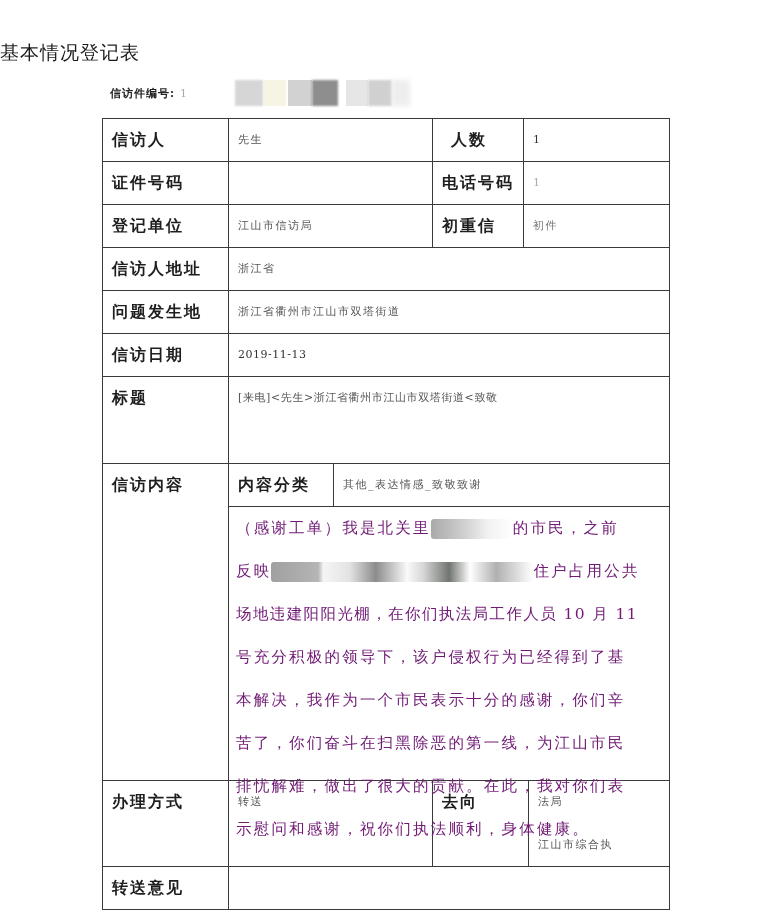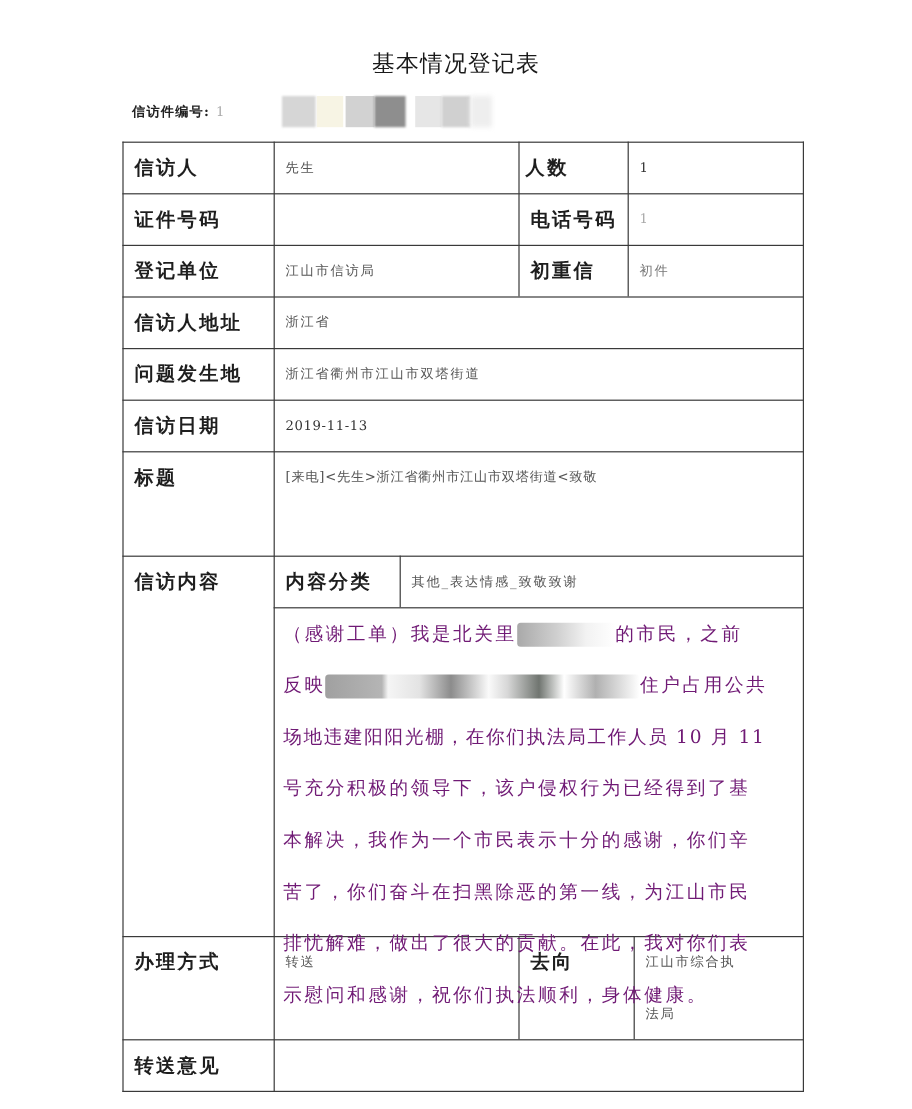--- a/index.html
+++ b/index.html
@@ -1,18 +1,18 @@
 <!DOCTYPE html>
 <html><head>
 <meta charset="utf-8">
 <style>
   html, body { margin: 0; padding: 0; background: #ffffff; }
   body { width: 760px; height: 924px; position: relative; overflow: hidden;
          font-family: "DejaVu Serif", "Liberation Serif", serif; color: #2a2a2a; }
-  .title { position: absolute; left: 0; width: 760px; top: 40px; text-align: center;
+  .title { position: absolute; left: 0; width: 760px; top: 40px; 
            font-family: "DejaVu Sans", "Liberation Sans", sans-serif; font-size: 19px; color: #1a1a1a; letter-spacing: 1px; }
   .docno { position: absolute; left: 110px; top: 86px; font-size: 11px; font-weight: bold; color: #222; letter-spacing: 1px; }
   .docno .val { font-weight: normal; color: #aaa; }
   .blur { position: absolute; top: 80px; height: 26px; }
   .b1 { left: 235px; width: 28px; background: #d6d6d6; filter: blur(1px); }
   .b2 { left: 264px; width: 22px; background: #f7f4e4; }
   .b3 { left: 288px; width: 24px; background: #d2d2d2; }
   .b4 { left: 312px; width: 26px; background: #8e8e8e; filter: blur(1px); }
   .b5 { left: 346px; width: 22px; background: #e6e6e6; }
   .b6 { left: 368px; width: 24px; background: #d0d0d0; filter: blur(1px); }
@@ -65,21 +65,21 @@
   <div class="line v" style="left:669px; top:118px; height:792px;"></div>
   <div class="line v" style="left:228px; top:118px; height:792px;"></div>
   <div class="line v" style="left:432px; top:118px; height:129px;"></div>
   <div class="line v" style="left:523px; top:118px; height:129px;"></div>
   <div class="line v" style="left:333px; top:463px; height:43px;"></div>
   <div class="line v" style="left:432px; top:780px; height:86px;"></div>
   <div class="line v" style="left:528px; top:780px; height:86px;"></div>
 
   <div class="cell lbl" style="left:103px; top:118px; width:125px;">信访人</div>
   <div class="cell" style="left:229px; top:118px; width:203px;">先生</div>
-  <div class="cell lbl" style="left:429px; top:118px; width:90px;">人数</div>
+  <div class="cell lbl" style="left:442px; top:118px; width:90px;">人数</div>
   <div class="cell" style="left:524px; top:118px; width:145px; color:#333;">1</div>
 
   <div class="cell lbl" style="left:103px; top:161px; width:125px;">证件号码</div>
   <div class="cell" style="left:229px; top:161px; width:203px;"></div>
   <div class="cell lbl" style="left:433px; top:161px; width:90px;">电话号码</div>
   <div class="cell" style="left:524px; top:161px; width:145px; color:#aaa;">1</div>
 
   <div class="cell lbl" style="left:103px; top:204px; width:125px;">登记单位</div>
   <div class="cell" style="left:229px; top:204px; width:203px;">江山市信访局</div>
   <div class="cell lbl" style="left:433px; top:204px; width:90px;">初重信</div>
@@ -115,19 +115,19 @@
     <div>本解决，我作为一个市民表示十分的感谢，你们辛</div>
     <div>苦了，你们奋斗在扫黑除恶的第一线，为江山市民</div>
     <div>排忧解难，做出了很大的贡献。在此，我对你们表</div>
     <div>示慰问和感谢，祝你们执法顺利，身体健康。</div>
   </div>
 
   <div class="cell lbl" style="left:103px; top:780px; width:125px;">办理方式</div>
   <div class="cell" style="left:229px; top:780px; width:203px;">转送</div>
   <div class="cell lbl" style="left:433px; top:780px; width:95px;">去向</div>
   <div class="cell multi" style="left:529px; top:780px; width:140px;">
+    <div>法局</div>
     <div>江山市综合执</div>
-    <div>法局</div>
   </div>
 
   <div class="cell lbl" style="left:103px; top:866px; width:125px;">转送意见</div>
   <div class="cell" style="left:229px; top:866px; width:440px;"></div>
 </div>
 
 </body></html>

